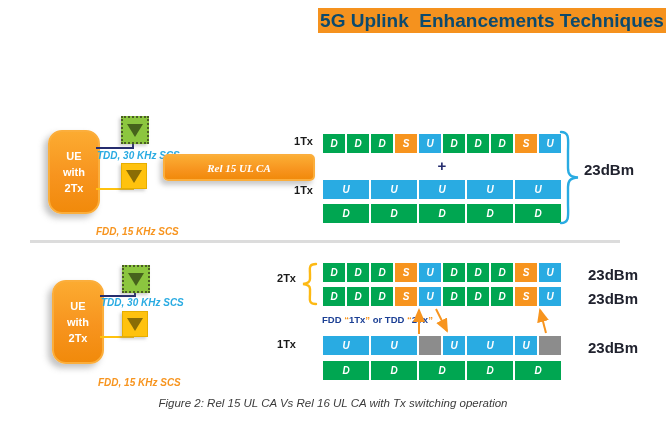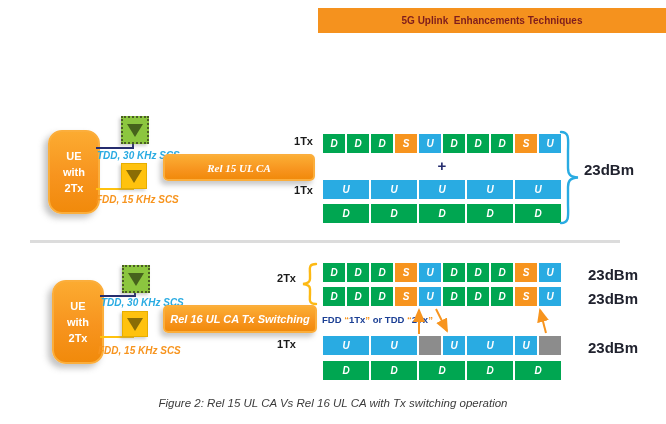--- a/index.html
+++ b/index.html
@@ -6,21 +6,21 @@
   .canvas{
     position:relative;width:666px;height:424px;background:#ffffff;overflow:hidden;
     font-family:"Liberation Sans",sans-serif;
   }
   .abs{position:absolute;}
   
   .banner{
     left:318px;top:8px;width:348px;height:25px;background:#F5921E;
     display:flex;align-items:center;justify-content:center;
   }
-  .banner-title{color:#7f1d1d;font-weight:bold;font-size:10px;white-space:pre;}
+  .banner-title{color:#0c4a6e;font-weight:bold;font-size:19px;white-space:pre;}
   
   .ue-box{
     width:48px;height:80px;border-radius:14px;
     background:linear-gradient(180deg,#FCAB31 0%,#F7941E 55%,#F18A0B 100%);
     border:2px solid #FBAE3C;
     box-shadow:-4px 4px 6px rgba(120,120,120,0.45);
     display:flex;flex-direction:column;align-items:center;justify-content:center;
     color:#fff;font-weight:bold;font-size:11px;line-height:16px;
   }
   
@@ -29,21 +29,21 @@
   .antenna.tdd{background:#8CC63F;border:2px dotted #4A5D23;}
   .antenna.fdd{background:#FFC20E;border:1px solid #E6AE00;}
   .tri{width:0;height:0;border-left:8px solid transparent;border-right:8px solid transparent;}
   .tri.g{border-top:13px solid #46631C;}
   .tri.y{border-top:13px solid #8A6D05;}
   .line-navy{background:#252C6E;}
   .line-yellow{background:#FFC20E;}
   
   .scs{font-size:10px;font-weight:bold;font-style:italic;white-space:nowrap;}
   .scs.tdd{color:#29ABE2;}
-  .scs.fdd{color:#F7941E;}
+  .scs.fdd{color:#F7941E;margin-top:32px;}
   
   .pill{
     background:linear-gradient(180deg,#FBAD33 0%,#F7941E 60%,#F18A0B 100%);
     border:2px solid #FBAE3C;border-radius:5px;
     box-shadow:-3px 4px 5px rgba(120,120,120,0.4);
     display:flex;align-items:center;justify-content:center;
     color:#fff;font-weight:bold;font-style:italic;font-size:11px;white-space:nowrap;
   }
   
   .txlab{font-size:11px;font-weight:bold;color:#1a1a1a;width:30px;text-align:right;}
@@ -145,23 +145,20 @@
     <span class="tri g"></span>
   </div>
   <div class="abs scs tdd" style="left:101px;top:297px;">TDD, 30 KHz SCS</div>
 
   <div class="abs line-yellow" style="left:100px;top:336px;width:34px;height:2px;"></div>
   <div class="abs antenna fdd" style="left:122px;top:311px;">
     <span class="tri y"></span>
   </div>
   <div class="abs scs fdd" style="left:98px;top:345px;">FDD, 15 KHz SCS</div>
 
-  <div class="abs pill" style="left:163px;top:305px;width:150px;height:24px;">
-    <span>Rel 16 UL CA Tx Switching</span>
-  </div>
 
   <div class="abs txlab" style="left:266px;top:272px;">2Tx</div>
   <svg class="abs" style="left:301px;top:262px;" width="17" height="44" viewBox="0 0 17 44">
     <path d="M15,2 C7,2 9,7 9,12 L9,17 C9,20 7,21.5 2,22 C7,22.5 9,24 9,27 L9,32 C9,37 7,42 15,42" fill="none" stroke="#FDB913" stroke-width="2.4" stroke-linecap="round"></path>
   </svg>
   <div class="abs txlab" style="left:266px;top:338px;">1Tx</div>
 
   <div class="abs slot-row" style="left:323px;top:263px;">
       <div class="cell tD s1">D</div>
       <div class="cell tD s1">D</div>

